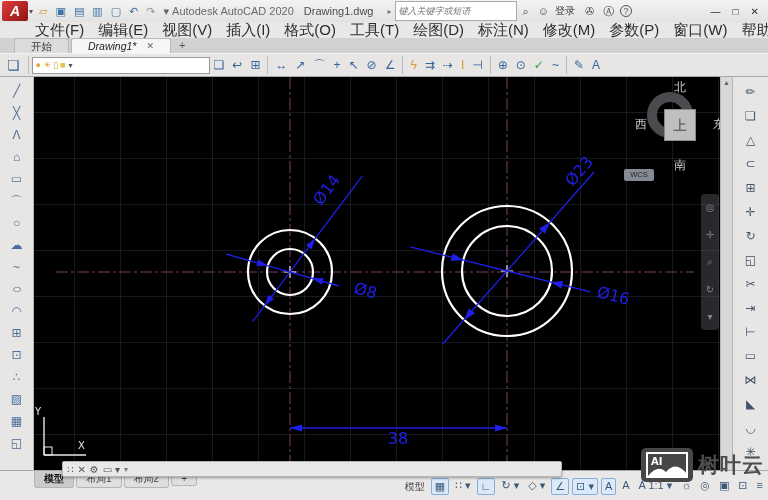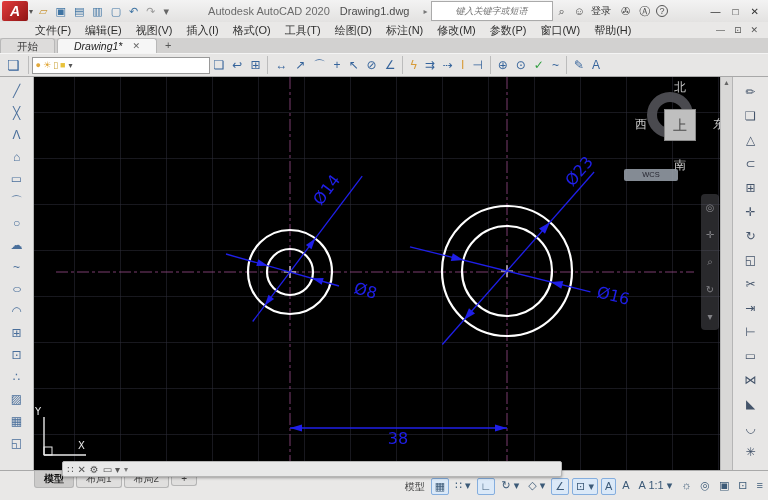--- a/index.html
+++ b/index.html
@@ -6,38 +6,38 @@
   html,body { width:768px; height:500px; }
   body { font-family:"Liberation Sans","DejaVu Sans",sans-serif; font-size:11px; background:#e9e8e7; overflow:hidden; }
   #window { position:relative; width:768px; height:500px; background:#e9e8e7; overflow:hidden; }
 
   
   .titlebar { height:22px; display:flex; align-items:center; background:linear-gradient(#f3f3f3,#e3e2e1); padding:0 4px 0 2px; }
   .logo { width:26px; height:20px; background:linear-gradient(135deg,#e23b3b,#8f1414); color:#fff; font-weight:bold; font-style:italic; text-align:center; line-height:20px; font-size:14px; border-radius:2px; }
   .logo-caret { font-size:8px; color:#555; margin:0 3px 0 1px; }
   .qat { display:flex; align-items:center; gap:2px; }
   .qat .icon { font-size:11px; padding:1px 3px; color:#3f74a3; cursor:default; }
-  .apptitle { margin-left:36px; color:#6a6a6a; font-size:11px; white-space:nowrap; }
+  .apptitle { color:#6a6a6a; font-size:11px; white-space:nowrap; }
   .doctitle { margin-left:10px; color:#4c4c4c; font-size:11px; white-space:nowrap; }
   .search-wrap { display:flex; align-items:center; margin-left:14px; gap:3px; }
-  .search-input { width:122px; height:20px; font-size:9px; font-style:italic; border:1px solid #aaa; background:#fff; padding:8px 3px; color:#555;text-align:center; }
+  .search-input { width:122px; height:20px; font-size:9px; font-style:italic; border:1px solid #aaa; background:#fff; padding:8px 3px; color:#555; }
   .tb-ico { font-size:11px; color:#4a4a4a; padding:0 3px; }
   .signin { font-size:10px; color:#333; margin-right:4px;text-align:right; }
   .help-circle { width:12px; height:12px; border:1px solid #555; border-radius:50%; font-size:9px; color:#555; text-align:center; line-height:11px; }
   .win-controls { display:flex; align-items:center; gap:2px; margin-left:auto; }
   .win-controls .icon { font-size:10px; color:#333; padding:0 5px; }
 
   
   .menubar { height:16px; display:flex; align-items:center; padding-left:28px; background:#e9e8e7; }
-  .menubar .icon { font-size:11px; color:#2e2e2e; padding:0 7px; white-space:nowrap; }
+  .menubar .icon { font-size:15px; color:#2e2e2e; padding:0 7px; white-space:nowrap; }
   .doc-controls { margin-left:auto; display:flex; gap:1px; padding-right:6px; }
   .doc-controls .icon { font-size:9px; color:#555; padding:0 4px; }
 
   
-  .filetabs { height:15px; background:#d2d1d0; display:flex; align-items:flex-end; }
+  .filetabs { height:15px; background:#d2d1d0; display:flex; align-items:flex-end; padding-left:14px; }
   .ftab { height:15px; padding:0 16px; font-size:10.5px; color:#444; background:#dddcdb; border:1px solid #b8b8b8; border-bottom:none; border-radius:3px 3px 0 0; line-height:15px; margin-right:2px; }
   .ftab.active { background:#f6f6f6; color:#222; display:flex; gap:10px; align-items:center;font-style:italic; }
   .ftab .x { font-size:9px; color:#666; }
   .ftab-add { font-size:11px; color:#555; padding:0 6px; line-height:15px; }
 
   
   .toolbar { height:24px; display:flex; align-items:center; background:#e7e6e5; border-top:1px solid #f4f4f4; border-bottom:1px solid #a8a8a8; padding:0 2px; }
   .toolbar .icon { font-size:12px; color:#36649b; padding:1px 4px; cursor:default; white-space:nowrap; }
   .toolbar .sep { width:1px; height:18px; background:#bcbcbc; margin:0 3px; }
   .layer-props { font-size:14px; color:#36649b; padding:0 5px; }
@@ -62,21 +62,21 @@
   .canvas svg.draw { position:absolute; left:0; top:0; }
 
   
   .viewcube { position:absolute; left:600px; top:2px; width:92px; height:100px; color:#c9c9c9; font-size:12px; }
   .vc-n { position:absolute; top:0; left:0; right:0; text-align:center; }
   .vc-s { position:absolute; top:78px; left:0; right:0; text-align:center; }
   .vc-w { position:absolute; left:1px; top:37px; }
   .vc-e { position:absolute; right:1px; top:37px; }
   .vc-ring { position:absolute; left:13px; top:13px; width:46px; height:46px; border:10px solid rgba(80,80,86,.92); border-radius:50%; }
   .vc-top { position:absolute; left:8px; top:8px; width:30px; height:30px; background:#bfbfbf; color:#4a4a4a; text-align:center; line-height:30px; font-size:14px; box-shadow:0 0 0 1px #8a8a8a; }
-  .wcsbox { position:absolute; left:590px; top:92px; width:54px; height:12px; background:rgba(150,158,168,.88); color:#262630; font-size:7.5px; text-align:center; line-height:12px; border-radius:2px; }
+  .wcsbox { position:absolute; left:590px; top:92px; width:30px; height:12px; background:rgba(150,158,168,.88); color:#262630; font-size:7.5px; text-align:center; line-height:12px; border-radius:2px; }
   
   .navbar { position:absolute; left:667px; top:117px; width:18px; height:136px; background:rgba(98,98,104,.42); border-radius:4px; display:flex; flex-direction:column; align-items:center; justify-content:space-around; }
   .navbar .icon { color:rgba(205,205,212,.55); font-size:10px; }
 
   
   .cmdline { position:absolute; left:62px; top:461px; width:500px; height:16px; background:#e8e8e8; border:1px solid #b5b5b5; border-radius:2px; display:flex; align-items:center; padding:0 4px; gap:4px; z-index:40; box-shadow:0 1px 3px rgba(0,0,0,.35); }
   .cmdline .icon { font-size:10px; color:#555; }
   .cmd-placeholder { font-size:10px; font-style:italic; color:#8a8a8a; flex:1; }
   .cmd-expand { font-size:8px; color:#777; }
 
@@ -371,14 +371,24 @@
           <span class="icon">A 1:1 ▾</span>
           <span class="icon">☼</span>
           <span class="icon">◎</span>
           <span class="icon">▣</span>
           <span class="icon">⊡</span>
           <span class="icon">≡</span>
         </span>
     </div>
   </div>
 
+  <div class="watermark">
+    <div class="aibox">
+      <svg width="42" height="26" viewBox="0 0 42 26">
+        <rect x="1" y="1" width="40" height="24" fill="none" stroke="#ffffff" stroke-width="2"></rect>
+        <text x="5" y="13" font-size="10" font-weight="bold" fill="#ffffff" font-family="DejaVu Sans, sans-serif">AI</text>
+        <path d="M2 24 Q12 12 20 20 Q30 8 41 22 L41 24 Z" fill="#ffffff"></path>
+      </svg>
+    </div>
+    <span class="wm-text">树叶云</span>
+  </div>
 
 </div>
 
 </body></html>

